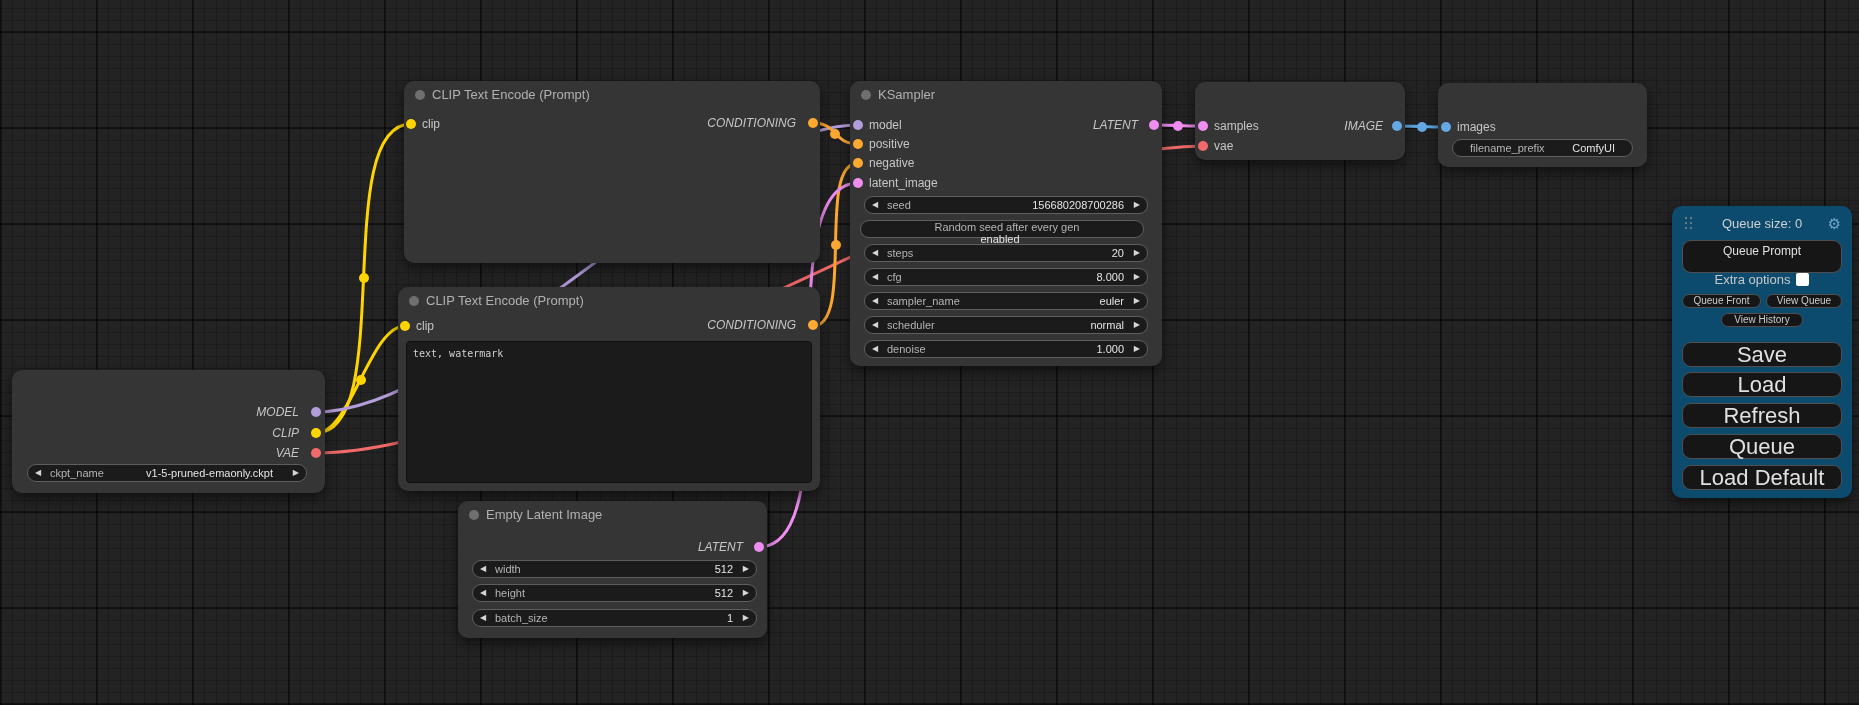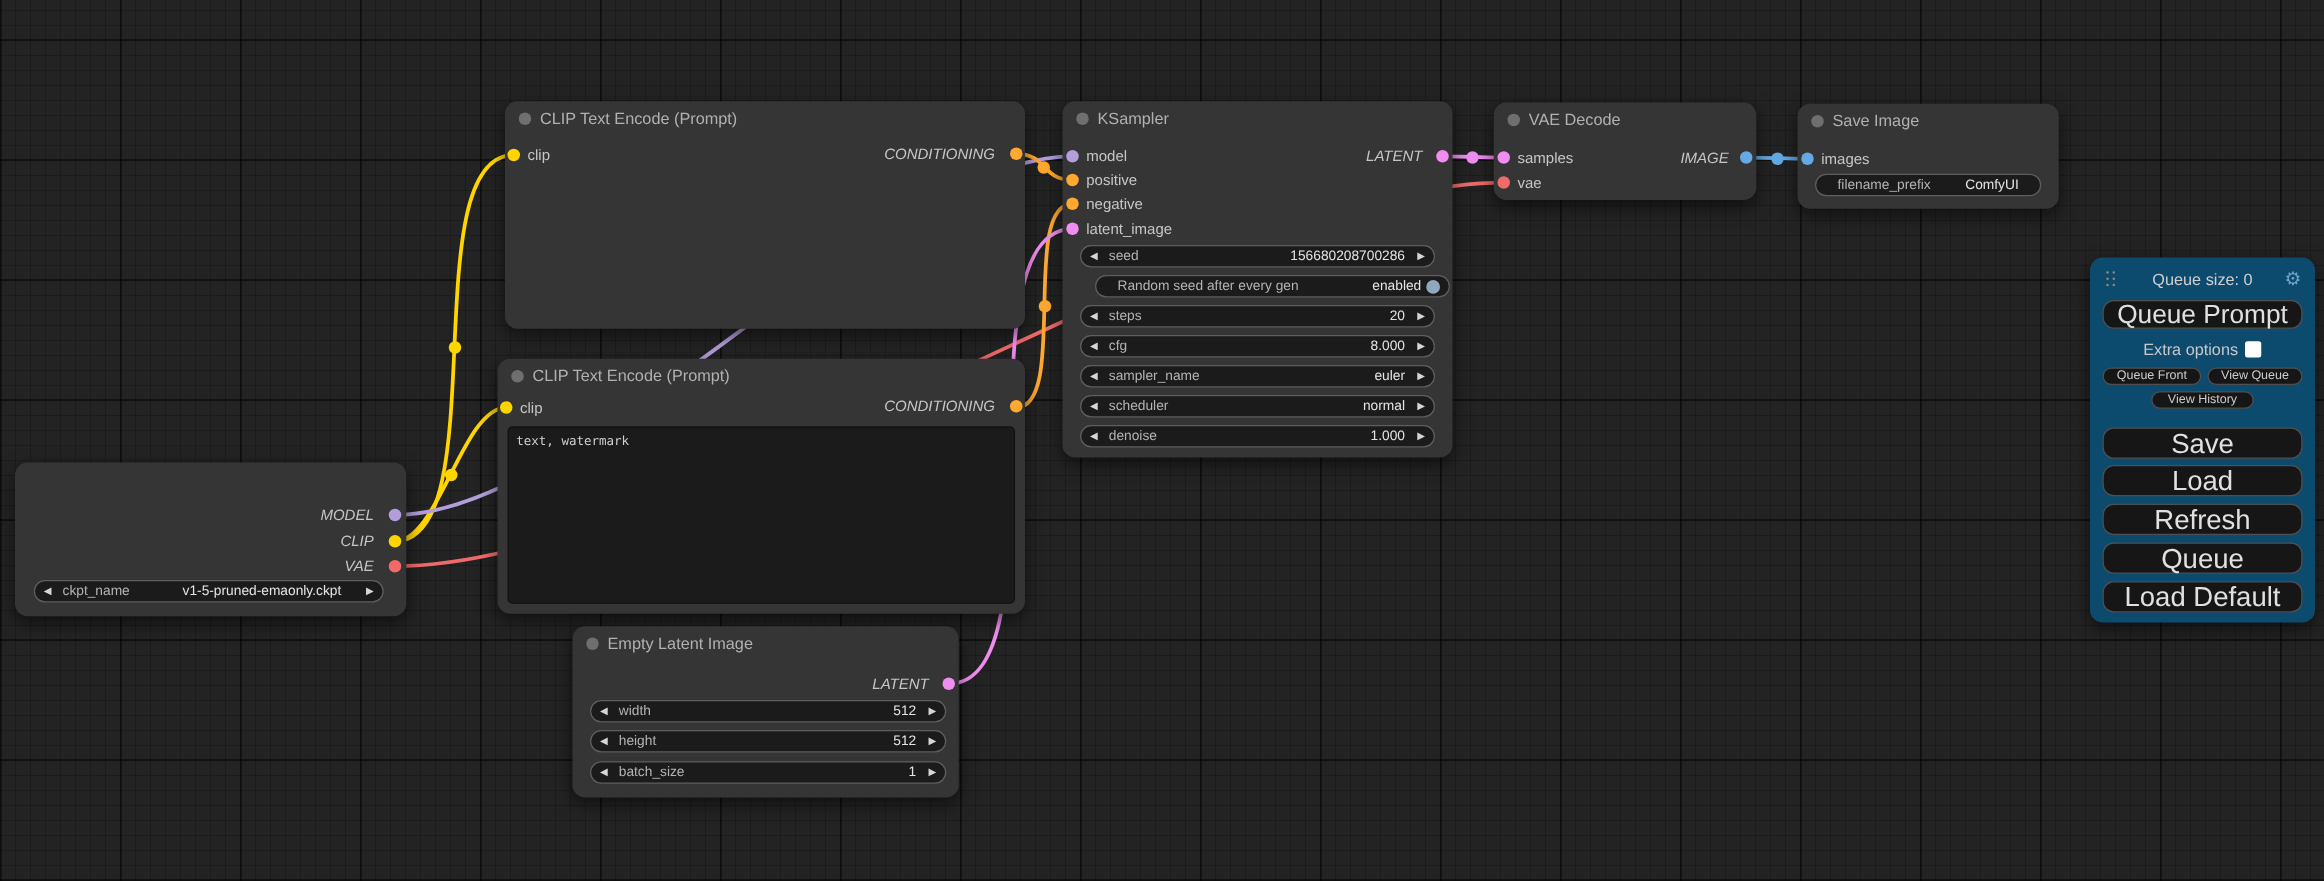--- a/index.html
+++ b/index.html
@@ -64,21 +64,21 @@
   .drag-handle{position:absolute;left:13px;top:3px;width:7px;height:13px;
     display:grid;grid-template-columns:2px 2px;grid-template-rows:2px 2px 2px;gap:3px 3px;}
   .drag-handle i{background:#8a8a8a;border-radius:50%;}
   .qp-title{position:absolute;left:0;right:0;text-align:center;color:#d0d0d0;font-size:13px;line-height:20px;}
   .gear{position:absolute;right:11px;top:0;color:#6fa3c7;font-size:15px;line-height:20px;}
   .btn{
     position:absolute;background:#161616;border:1px solid #4f4f4f;border-radius:9px;
     color:#e0e0e0;text-align:center;box-sizing:border-box;cursor:default;
   }
   .btn-big{left:10px;width:160px;height:25px;font-size:22px;line-height:23px;}
-  .btn-queue{left:10px;top:34px;width:160px;height:23px;font-size:21px;line-height:21px;}
+  .btn-queue{left:10px;top:34px;width:160px;height:33px;font-size:12px;line-height:21px;}
   .btn-small{height:14px;font-size:10px;line-height:12px;border-radius:8px;color:#cccccc;}
   .extra-row{position:absolute;left:0;top:66px;right:0;height:16px;text-align:center;color:#c8c8c8;font-size:13px;}
   .extra-row .cb{display:inline-block;width:13px;height:13px;background:#ffffff;border-radius:2px;vertical-align:-2px;margin-left:6px;}
 </style>
 </head>
 <body>
 
 <svg id="wires" width="1859" height="705">
 
   <path d="M 316,433 C 397,433 330,124 411,124" stroke="#ffd500" stroke-width="3" fill="none"></path>
@@ -163,21 +163,21 @@
   <span class="slot-label out-label" style="right:24px;top:37px;width:120px;">LATENT</span>
   <span class="slot-dot c-latent" style="right:3px;top:39px;"></span>
 
   <div class="pill" style="left:14px;top:115px;width:284px;">
     <span class="arrow">◀</span>
     <span class="wlabel">seed</span>
     <span class="sp"></span>
     <span class="wvalue">156680208700286</span>
     <span class="arrow r">▶</span>
   </div>
-  <div class="pill" style="left:26px;top:139px;width:284px;">
+  <div class="pill" style="left:10px;top:139px;width:284px;flex-direction:column;">
     <span class="wlabel" style="margin-left:10px;">Random seed after every gen</span>
     <span class="sp"></span>
     <span class="wvalue">enabled</span>
     <span class="toggle-dot"></span>
   </div>
   <div class="pill" style="left:14px;top:163px;width:284px;">
     <span class="arrow">◀</span>
     <span class="wlabel">steps</span>
     <span class="sp"></span>
     <span class="wvalue">20</span>
@@ -207,37 +207,29 @@
   <div class="pill" style="left:14px;top:259px;width:284px;">
     <span class="arrow">◀</span>
     <span class="wlabel">denoise</span>
     <span class="sp"></span>
     <span class="wvalue">1.000</span>
     <span class="arrow r">▶</span>
   </div>
 </div>
 
 <div class="node" style="left:1195px;top:82px;width:210px;height:78px;">
-  <div class="node-title">
-    <span class="title-dot"></span>
-    <span class="title-text">VAE Decode</span>
-  </div>
   <span class="slot-dot c-latent" style="left:3px;top:39px;"></span>
   <span class="slot-label" style="left:19px;top:37px;">samples</span>
   <span class="slot-dot c-vae" style="left:3px;top:59px;"></span>
   <span class="slot-label" style="left:19px;top:57px;">vae</span>
   <span class="slot-label out-label" style="right:22px;top:37px;width:90px;">IMAGE</span>
   <span class="slot-dot c-image" style="right:3px;top:39px;"></span>
 </div>
 
 <div class="node" style="left:1438px;top:83px;width:209px;height:84px;">
-  <div class="node-title">
-    <span class="title-dot"></span>
-    <span class="title-text">Save Image</span>
-  </div>
   <span class="slot-dot c-image" style="left:3px;top:39px;"></span>
   <span class="slot-label" style="left:19px;top:37px;">images</span>
   <div class="pill" style="left:14px;top:56px;width:181px;">
     <span class="wlabel" style="margin-left:10px;">filename_prefix</span>
     <span class="sp"></span>
     <span class="wvalue" style="margin-right:10px;">ComfyUI</span>
   </div>
 </div>
 
 <div class="node" style="left:458px;top:501px;width:309px;height:137px;">

